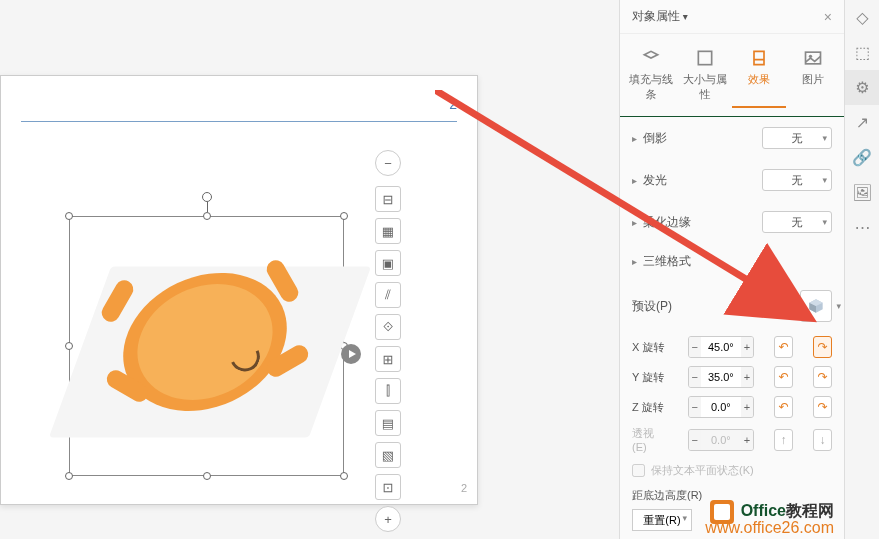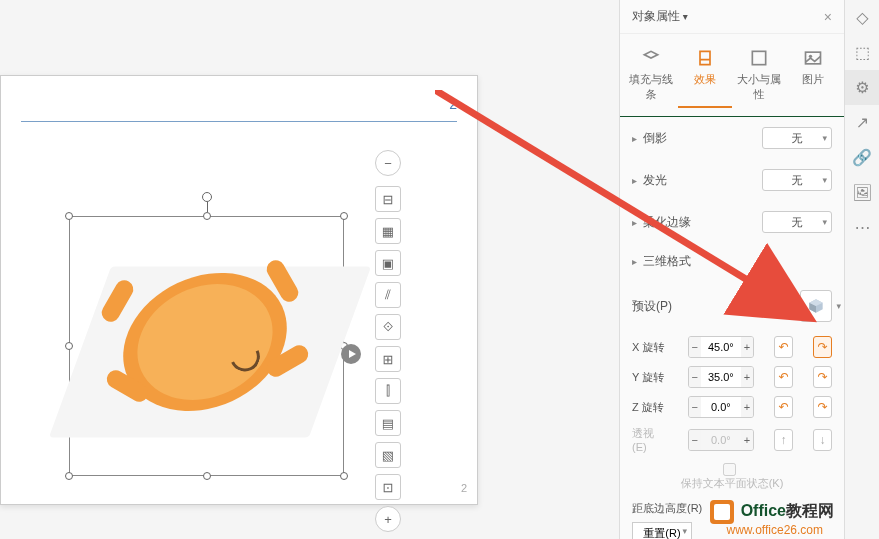--- a/index.html
+++ b/index.html
@@ -69,35 +69,35 @@
     .control-label.disabled { color: #bbb; }
     .spinner { display: flex; border: 1px solid #ccc; border-radius: 3px; overflow: hidden; height: 22px; }
     .spinner-btn { width: 18px; background: #f5f5f5; border: none; font-size: 11px; color: #666; cursor: pointer; }
     .spinner-val { width: 40px; border: none; text-align: center; font-size: 11px; }
     .spinner-val.disabled { color: #bbb; }
     .rot-btn { width: 22px; height: 22px; border: 1px solid #ccc; border-radius: 3px; background: #fff; display: flex; align-items: center; justify-content: center; cursor: pointer; }
     .rot-btn.active { border-color: #e67e22; background: #fff3e8; }
     .rot-arrow { font-size: 12px; color: #e67e22; }
     .rot-arrow.gray { color: #aaa; }
     
-    .checkbox-row { display: flex; align-items: center; font-size: 11px; color: #bbb; margin: 10px 0; flex-direction: column; }
+    .checkbox-row { display: flex; align-items: center; font-size: 11px; color: #bbb; margin: 10px 0; }
     .checkbox-row input { margin-right: 6px; }
     
     .bottom-label { font-size: 11px; color: #555; margin-top: 8px; }
     .reset-btn { width: 60px; height: 22px; border: 1px solid #ccc; background: #fff; font-size: 11px; margin-top: 6px; position: relative; }
     .reset-btn::after { content: '▾'; position: absolute; right: 4px; font-size: 9px; color: #888; }
     
     .right-toolbar { position: absolute; right: 0; top: 0; width: 35px; height: 539px; background: #f5f5f5; border-left: 1px solid #ddd; }
     .rt-btn { width: 35px; height: 35px; display: flex; align-items: center; justify-content: center; color: #888; font-size: 16px; cursor: pointer; }
     .rt-btn.active { background: #e8e8e8; }
     
     .red-arrow { position: absolute; left: 435px; top: 90px; pointer-events: none; }
     .watermark { position: absolute; right: 45px; bottom: 15px; font-size: 16px; font-weight: bold; }
     .watermark .o1 { color: #14532d; } .watermark .o2 { color: #333; }
-    .watermark-sub { position: absolute; right: 56px; bottom: 2px; font-size: 12px; color: #e67e22; }
+    .watermark-sub { position: absolute; right: 45px; bottom: 2px; font-size: 16px; color: #e67e22; }
     .wm-icon { display: inline-block; width: 24px; height: 24px; background: #e67e22; border-radius: 4px; vertical-align: middle; margin-right: 2px; position: relative; }
     .wm-icon::before { content: ''; position: absolute; left: 4px; top: 4px; width: 16px; height: 16px; background: #fff; border-radius: 2px; }
   </style>
 </head>
 <body>
 
 <div class="main-area">
   <div class="slide-container">
     <span class="slide-number-top">2</span>
     <div class="slide-line"></div>
@@ -153,31 +153,31 @@
     <span class="panel-close">×</span>
   </div>
 
   <div class="tab-row">
     <div class="tab-item">
       <svg class="tab-icon" viewBox="0 0 24 24">
           <path fill="none" stroke="#888" stroke-width="2" d="M4 8 L12 4 L20 8 L12 12 Z"></path>
         </svg>
       <span>填充与线条</span>
     </div>
+    <div class="tab-item">
+      <svg class="tab-icon" viewBox="0 0 24 24">
+          <rect x="4" y="4" width="16" height="16" fill="none" stroke="#888" stroke-width="2"></rect>
+        </svg>
+      <span>大小与属性</span>
+    </div>
     <div class="tab-item active">
       <svg class="tab-icon" viewBox="0 0 24 24">
           <path fill="none" stroke="#e67e22" stroke-width="2" d="M6 4 L18 4 L18 14 L6 14 Z M6 14 L6 20 L18 20 L18 14"></path>
         </svg>
       <span>效果</span>
-    </div>
-    <div class="tab-item">
-      <svg class="tab-icon" viewBox="0 0 24 24">
-          <rect x="4" y="4" width="16" height="16" fill="none" stroke="#888" stroke-width="2"></rect>
-        </svg>
-      <span>大小与属性</span>
     </div>
     <div class="tab-item">
       <svg class="tab-icon" viewBox="0 0 24 24">
           <rect x="3" y="5" width="18" height="14" fill="none" stroke="#888" stroke-width="2"></rect>
           <circle cx="9" cy="10" r="2" fill="#888"></circle>
           <path d="M3 17 L9 12 L14 16 L21 10" fill="none" stroke="#888" stroke-width="2"></path>
         </svg>
       <span>图片</span>
     </div>
   </div>

